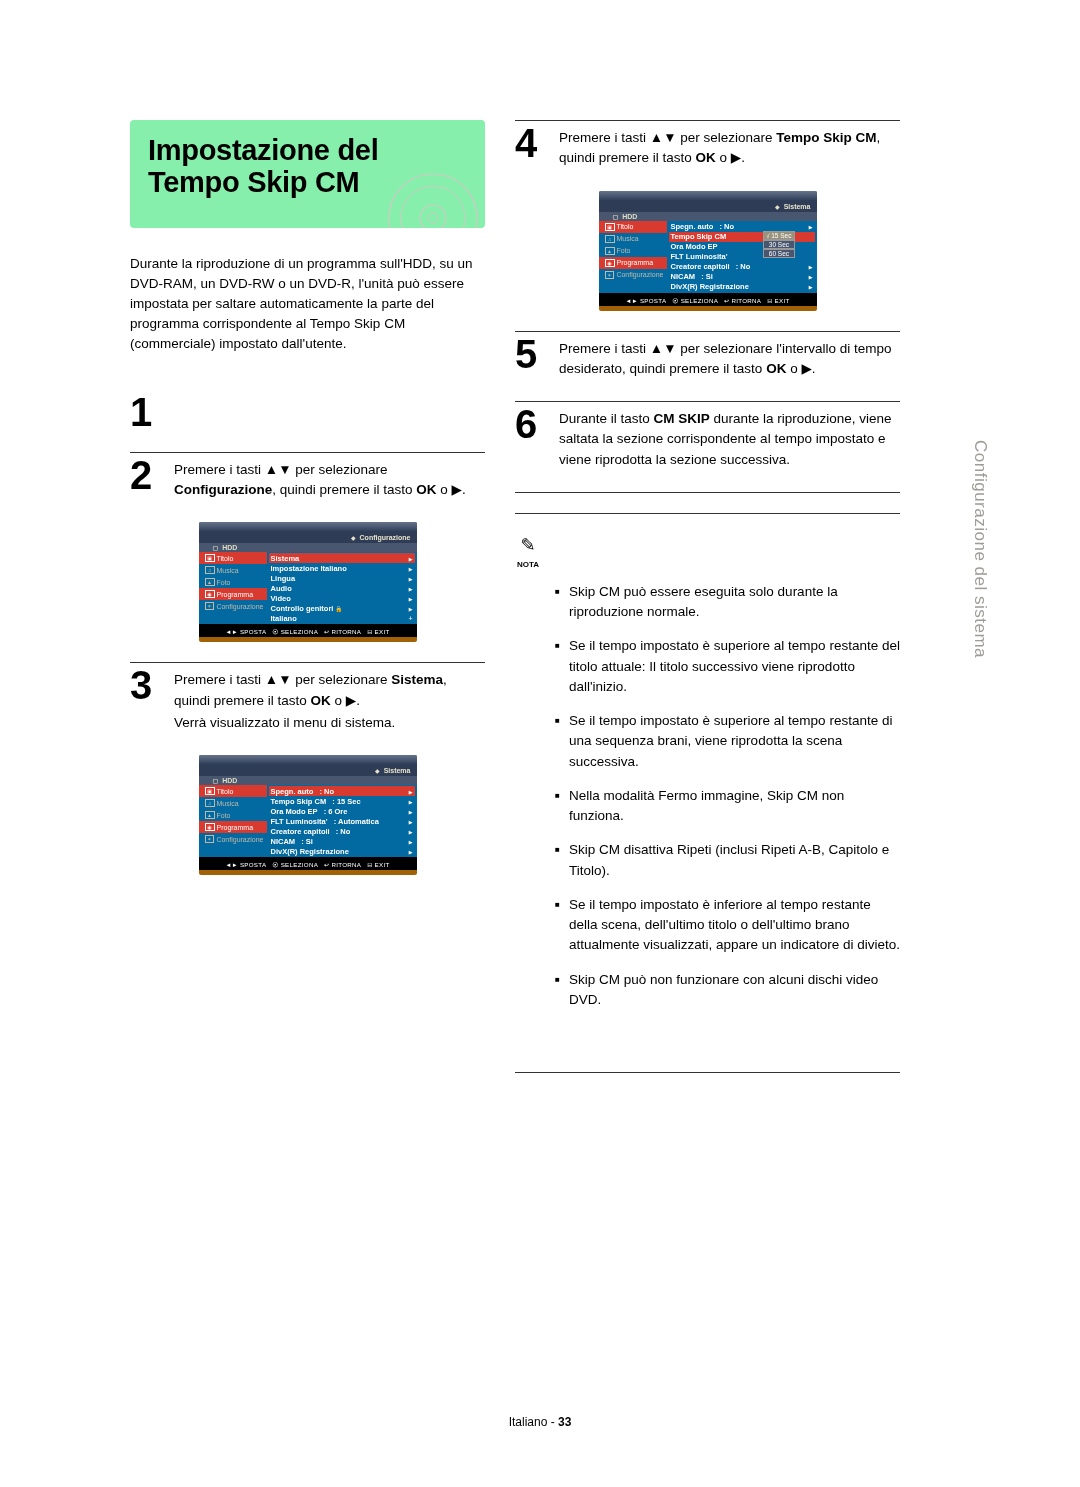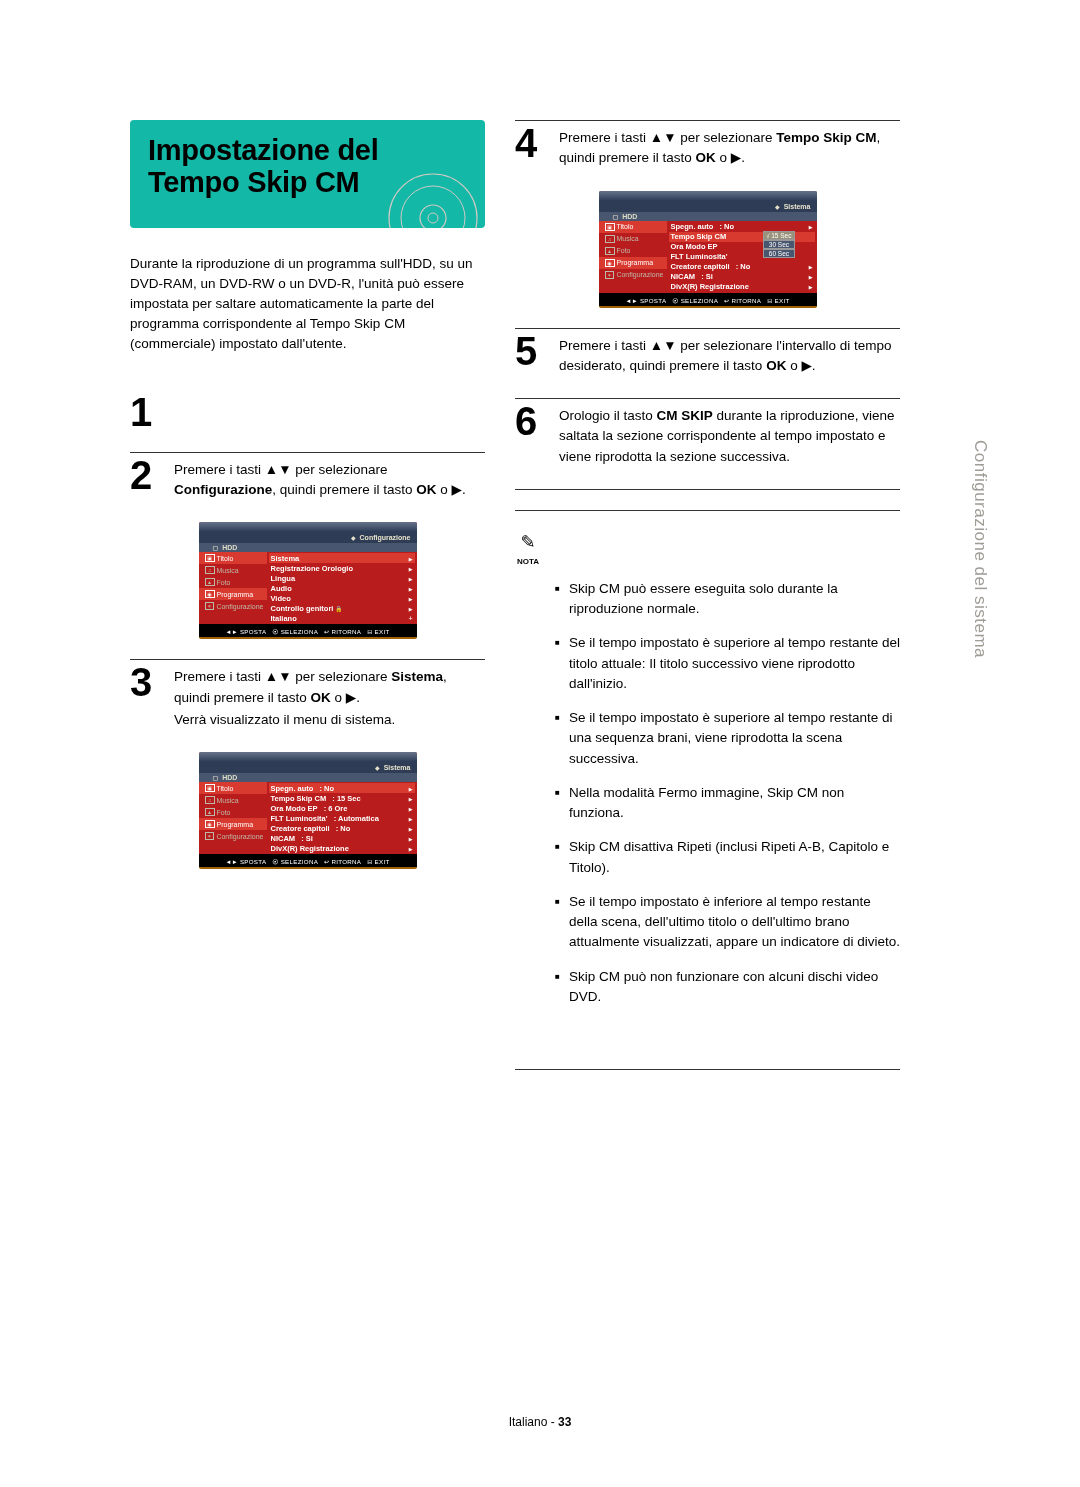--- a/index.html
+++ b/index.html
@@ -1,34 +1,34 @@
 <!DOCTYPE html>
 <html><head>
 <meta charset="utf-8">
 <style>
   * { box-sizing: border-box; margin: 0; padding: 0; }
   body { background: #fff; font-family: Arial, Helvetica, sans-serif; color: #000; width: 1080px; height: 1487px; position: relative; }
   .page { display: flex; gap: 30px; padding: 120px 98px 40px 130px; }
   .col { flex: 1; }
   .colL { max-width: 355px; }
   .colR { max-width: 385px; }
-  .title-box { background: #14b8a6; border-radius: 4px; padding: 14px 18px 18px 18px; margin-bottom: 26px; position: relative; height: 108px; overflow:hidden; }
+  .title-box { background: #86efac; border-radius: 4px; padding: 14px 18px 18px 18px; margin-bottom: 26px; position: relative; height: 108px; overflow:hidden; }
   .title-box svg.disc { position: absolute; right: 6px; bottom: -36px; }
   .title { font-size: 29px; font-weight: 600; font-family: Arial, sans-serif; line-height: 1.12; letter-spacing: -0.3px; }
   .intro { font-size: 13.5px; line-height: 1.48; margin-bottom: 40px; }
   .step { display: flex; gap: 10px; margin-bottom: 22px; border-top: 0.6px solid #333; padding-top: 4px;}
   .colL .step:first-of-type { border-top:none; padding-top:0;}
   .step.no-rule { border-top:none; padding-top:0;}
   .num { font-size: 40px; font-weight: bold; line-height: 0.9; width: 34px; flex-shrink:0; }
   .step-body { font-size: 13.5px; line-height: 1.5; padding-top:3px; }
   .step-body .sub { font-size:13.5px; margin-top:2px;}
   hr.sep { border:none; border-top:0.6px solid #333; margin: 6px 0 20px 0;}
   .hr-heavy { border-top:0.6px solid #333; margin-top:48px;}
 
-  .osd { width: 218px; margin: 14px auto 20px auto; background:#b91c1c; color:#fff; font-size:7.5px; border-radius:2px; overflow:hidden; border-bottom:2px solid #a16207;}
+  .osd { width: 218px; margin: 14px auto 20px auto; background:#0369a1; color:#fff; font-size:7.5px; border-radius:2px; overflow:hidden; border-bottom:5px solid #a16207;}
   .osd-hdr { height:10px; background:linear-gradient(#66738a,#2b3a55);}
   .osd-top { background:#2f3c55; color:#e7e3cc; text-align:right; padding:2px 6px; font-size:7px; display:flex; justify-content:flex-end; align-items:center; gap:4px;}
   .osd-top .diamond::before{content:"◆"; font-size:6px;}
   .osd-hdd { background:#48566f; padding:1px 6px 1px 14px; font-weight:bold; color:#dedcc5; font-size:7px; display:flex; align-items:center; gap:4px;}
   .osd-hdd::before{content:"▢"; font-size:6px;}
   .osd-body { display:flex; }
   .osd-side { width:68px; }
   .osd-side div { padding:2px 3px 2px 6px; display:flex; align-items:center; gap:2px; color:#beb9a8; font-size:7px;}
   .osd-side div.on { background:#d93a2f; color:#fff;}
   .osd-side .ic { width:10px; height:8px; border:0.6px solid currentColor; display:inline-flex; align-items:center; justify-content:center; font-size:5px;}
@@ -120,21 +120,21 @@
                 <span class="ic">✶</span>
                 <span>Configurazione</span>
               </div>
           </div>
           <div class="osd-main">
             <div class="osd-row on">
                 <span class="r-label">Sistema</span>
                 <span class="arrow"></span>
               </div>
             <div class="osd-row">
-                <span class="r-label">Registrazione Orologio</span>
+                <span class="r-label">Impostazione Italiano</span>
                 <span class="arrow"></span>
               </div>
             <div class="osd-row">
                 <span class="r-label">Lingua</span>
                 <span class="arrow"></span>
               </div>
             <div class="osd-row">
                 <span class="r-label">Audio</span>
                 <span class="arrow"></span>
               </div>
@@ -329,21 +329,21 @@
     <div class="step">
       <div class="num">5</div>
       <div class="step-body">
         <span>Premere i tasti ▲▼ per selezionare l'intervallo di tempo desiderato, quindi premere il tasto </span><b>OK</b><span> o ▶.</span>
       </div>
     </div>
 
     <div class="step">
       <div class="num">6</div>
       <div class="step-body">
-        <span>Orologio il tasto </span><b>CM SKIP</b><span> durante la riproduzione, viene saltata la sezione corrispondente al tempo impostato e viene riprodotta la sezione successiva.</span>
+        <span>Durante il tasto </span><b>CM SKIP</b><span> durante la riproduzione, viene saltata la sezione corrispondente al tempo impostato e viene riprodotta la sezione successiva.</span>
       </div>
     </div>
 
     <hr class="sep">
 
     <div class="nota">
       <div class="nota-ic">
         <span class="sym">✎</span>
         <span class="lab">NOTA</span>
       </div>

